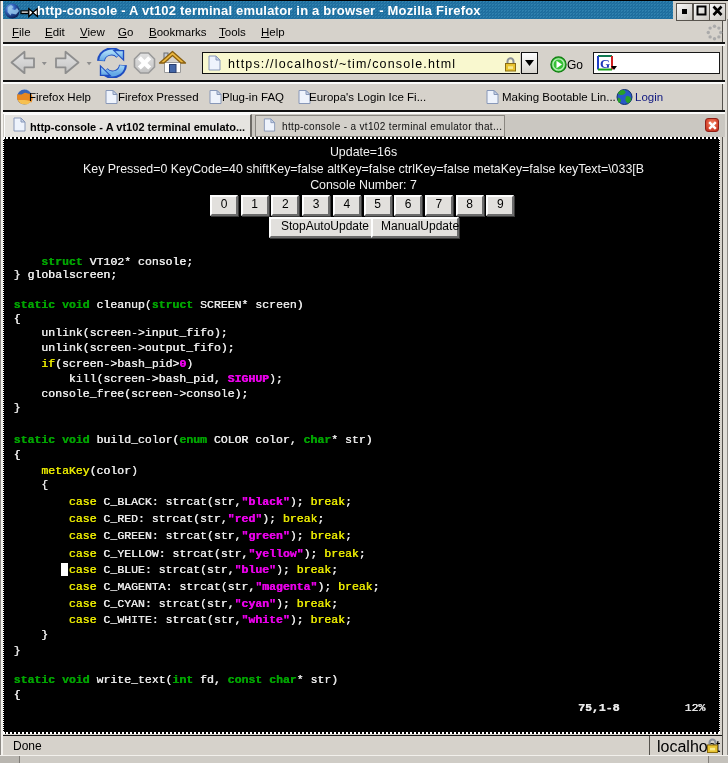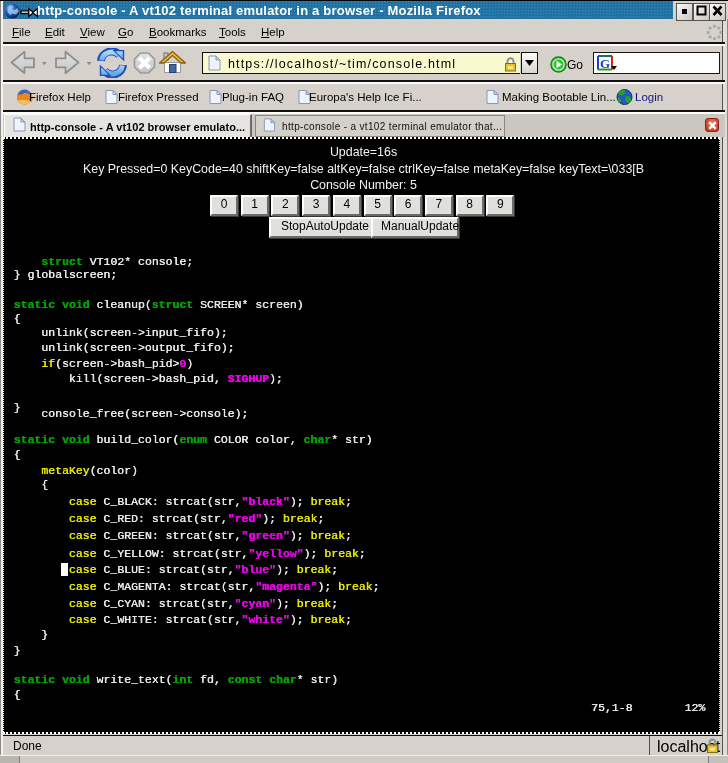--- a/index.html
+++ b/index.html
@@ -182,97 +182,97 @@
  <span class="bk" style="left:115px">Firefox Pressed</span>
  <svg class="bk pg" style="left:206px" width="13" height="15" viewBox="0 0 13 15">
       <path d="M1 1 h7 l4 4 v9 h-11 z" fill="#eef3fc" stroke="#8898b8"></path>
       <path d="M8 1 l4 4 h-4 z" fill="#c8d4ea" stroke="#8898b8"></path>
     </svg>
  <span class="bk" style="left:219px">Plug-in FAQ</span>
  <svg class="bk pg" style="left:295px" width="13" height="15" viewBox="0 0 13 15">
       <path d="M1 1 h7 l4 4 v9 h-11 z" fill="#eef3fc" stroke="#8898b8"></path>
       <path d="M8 1 l4 4 h-4 z" fill="#c8d4ea" stroke="#8898b8"></path>
     </svg>
- <span class="bk" style="left:306px">Europa's Help Ice Fi...</span>
+ <span class="bk" style="left:306px">Europa's Login Ice Fi...</span>
  <svg class="bk pg" style="left:483px" width="13" height="15" viewBox="0 0 13 15">
       <path d="M1 1 h7 l4 4 v9 h-11 z" fill="#eef3fc" stroke="#8898b8"></path>
       <path d="M8 1 l4 4 h-4 z" fill="#c8d4ea" stroke="#8898b8"></path>
     </svg>
  <span class="bk" style="left:499px">Making Bootable Lin...</span>
  <svg class="bk" style="left:613px" width="17" height="17" viewBox="0 0 17 17">
   <circle cx="8.5" cy="8.5" r="7.5" fill="#2858c8" stroke="#123068" stroke-width="1"></circle>
   <path d="M3 3 c2 -1.5 5 -2 6 -0.5 c1.5 1 0 3 -1.5 3.5 c-2 1 -4.5 0.5 -5.5 -1 z M10 8 c2 -1 4.5 0 5 2 c0.5 2.5 -1.5 4.5 -3.5 4.5 c-1.5 -1 -3 -3 -1.5 -6.5 z M2 9 c1.5 0.5 3.5 1.5 3 3.5 c-0.3 1.2 -1.5 1.8 -2.8 1.5 a7.5 7.5 0 0 1 -0.2 -5 z" fill="#28a028"></path>
  </svg>
  <span class="bk" style="left:632px;color:#101880">Login</span>
 </div>
 <div class="abs" id="sep3"></div>
 <div class="abs" id="wl3"></div>
 <div class="abs" id="tabstrip"></div>
 
 <div class="abs" style="left:4px;top:114px;width:248px;height:23px;background:#e6e4e0;border-left:1px solid #fbfbfb;border-top:1px solid #fbfbfb;border-right:2px solid #6e6b66;box-sizing:border-box;"></div>
 <svg class="abs" style="left:13px;top:117px" width="13" height="15" viewBox="0 0 13 15">
     <path d="M1 1 h7 l4 4 v9 h-11 z" fill="#eef3fc" stroke="#8898b8"></path>
     <path d="M8 1 l4 4 h-4 z" fill="#c8d4ea" stroke="#8898b8"></path>
   </svg>
-<div class="abs" style="left:30px;top:120.5px;font-size:11px;letter-spacing:0.02px;font-weight:bold;color:#000;">http-console - A vt102 browser emulato...</div>
+<div class="abs" style="left:30px;top:120.5px;font-size:11px;letter-spacing:0.02px;font-weight:bold;color:#000;">http-console - A vt102 terminal emulato...</div>
 
 <div class="abs" style="left:255px;top:115px;width:250px;height:21.5px;background:#d3d0ca;border:1px solid #8a8781;box-sizing:border-box;"></div>
 <svg class="abs" style="left:262.5px;top:118px" width="13" height="14" viewBox="0 0 13 15">
     <path d="M1 1 h7 l4 4 v9 h-11 z" fill="#eef3fc" stroke="#8898b8"></path>
     <path d="M8 1 l4 4 h-4 z" fill="#c8d4ea" stroke="#8898b8"></path>
   </svg>
 <div class="abs" style="left:282px;top:121px;font-size:10px;letter-spacing:0.34px;color:#111;">http-console - a vt102 terminal emulator that...</div>
 
 <div class="abs" style="left:704.5px;top:117.5px;width:14.5px;height:14.5px;background:radial-gradient(circle at 50% 38%,#f08060 10%,#d84830 60%,#b82818);border:1px solid #902018;border-radius:3px;box-sizing:border-box;"></div>
 <svg class="abs" style="left:704.5px;top:117.5px" width="15" height="15" viewBox="0 0 16 16">
     <path d="M4.5 4.5 L11.5 11.5 M11.5 4.5 L4.5 11.5" stroke="#fff" stroke-width="2.6"></path>
   </svg>
 <div class="abs" id="content"></div>
 <div class="htxt" style="top:145px;">Update=16s</div>
 <div class="htxt" style="top:161.6px;">Key Pressed=0 KeyCode=40 shiftKey=false altKey=false ctrlKey=false metaKey=false keyText=\033[B</div>
-<div class="htxt" style="top:177.5px;">Console Number: 5</div>
+<div class="htxt" style="top:177.5px;">Console Number: 7</div>
 <div class="fbtn" style="left:210px;top:195px;width:28px;height:21px;">0</div>
 <div class="fbtn" style="left:240.7px;top:195px;width:28px;height:21px;">1</div>
 <div class="fbtn" style="left:271.4px;top:195px;width:28px;height:21px;">2</div>
 <div class="fbtn" style="left:302.1px;top:195px;width:28px;height:21px;">3</div>
 <div class="fbtn" style="left:332.8px;top:195px;width:28px;height:21px;">4</div>
 <div class="fbtn" style="left:363.5px;top:195px;width:28px;height:21px;">5</div>
 <div class="fbtn" style="left:394.2px;top:195px;width:28px;height:21px;">6</div>
 <div class="fbtn" style="left:424.9px;top:195px;width:28px;height:21px;">7</div>
 <div class="fbtn" style="left:455.6px;top:195px;width:28px;height:21px;">8</div>
 <div class="fbtn" style="left:486.3px;top:195px;width:28px;height:21px;">9</div>
 <div class="fbtn" style="left:269px;top:217px;width:112px;height:21px;">StopAutoUpdate</div>
 <div class="fbtn" style="left:371px;top:217px;width:88px;height:21px;padding-left:8px;">ManualUpdate</div>
 <div class="tl" style="top:254.5px;">    <span class="g">struct</span> VT102* console;</div>
 <div class="tl" style="top:268px;">} globalscreen;</div>
 <div class="tl" style="top:298.4px;"><span class="g">static void</span> cleanup(<span class="g">struct</span> SCREEN* screen)</div>
 <div class="tl" style="top:311.5px;">{</div>
 <div class="tl" style="top:325.9px;">    unlink(screen-&gt;input_fifo);</div>
 <div class="tl" style="top:341.3px;">    unlink(screen-&gt;output_fifo);</div>
 <div class="tl" style="top:356.5px;">    <span class="y">if</span>(screen-&gt;bash_pid&gt;<span class="m">0</span>)</div>
 <div class="tl" style="top:372px;">        kill(screen-&gt;bash_pid, <span class="m">SIGHUP</span>);</div>
-<div class="tl" style="top:387.1px;margin-top:20px;">    console_free(screen-&gt;console);</div>
+<div class="tl" style="top:387.1px;">    console_free(screen-&gt;console);</div>
 <div class="tl" style="top:401px;">}</div>
 <div class="tl" style="top:432.7px;"><span class="g">static void</span> build_color(<span class="g">enum</span> COLOR color, <span class="g">char</span>* str)</div>
 <div class="tl" style="top:448.1px;">{</div>
 <div class="tl" style="top:463.5px;">    <span class="y">metaKey</span>(color)</div>
 <div class="tl" style="top:477.5px;">    {</div>
 <div class="tl" style="top:494.9px;">        <span class="y">case</span> C_BLACK: strcat(str,<span class="m">"black"</span>); <span class="y">break</span>;</div>
 <div class="tl" style="top:512.2px;">        <span class="y">case</span> C_RED: strcat(str,<span class="m">"red"</span>); <span class="y">break</span>;</div>
 <div class="tl" style="top:529.3px;">        <span class="y">case</span> C_GREEN: strcat(str,<span class="m">"green"</span>); <span class="y">break</span>;</div>
 <div class="tl" style="top:546.6px;">        <span class="y">case</span> C_YELLOW: strcat(str,<span class="m">"yellow"</span>); <span class="y">break</span>;</div>
 <div class="tl" style="top:563.3px;">        <span class="y">case</span> C_BLUE: strcat(str,<span class="m">"blue"</span>); <span class="y">break</span>;</div>
 <div class="tl" style="top:580.1px;">        <span class="y">case</span> C_MAGENTA: strcat(str,<span class="m">"magenta"</span>); <span class="y">break</span>;</div>
 <div class="tl" style="top:596.5px;">        <span class="y">case</span> C_CYAN: strcat(str,<span class="m">"cyan"</span>); <span class="y">break</span>;</div>
 <div class="tl" style="top:613px;">        <span class="y">case</span> C_WHITE: strcat(str,<span class="m">"white"</span>); <span class="y">break</span>;</div>
 <div class="tl" style="top:628px;">    }</div>
 <div class="tl" style="top:643.5px;">}</div>
 <div class="tl" style="top:672.7px;"><span class="g">static void</span> write_text(<span class="g">int</span> fd, <span class="g">const char</span>* str)</div>
 <div class="tl" style="top:687.5px;">{</div>
-<div class="tl" style="left:591px;top:700.6px;">75,1-8</div>
+<div class="tl" style="left:578px;top:700.6px;font-weight:bold;">75,1-8</div>
 <div class="tl" style="left:684.5px;top:700.6px;">12%</div>
 <div class="abs" style="left:61px;top:562.5px;width:6.8px;height:13.5px;background:#fff;"></div>
 <div class="abs" id="statusbar"></div>
 <div class="abs" style="left:13px;top:739px;font-size:12px;color:#000;">Done</div>
 <div class="abs" style="left:648.5px;top:735.5px;width:1.5px;height:19px;background:#55524d;"></div>
 <div class="abs" style="left:657px;top:738px;font-size:16px;color:#000;">localhost</div>
 <svg class="abs" style="left:705px;top:737.5px" width="15" height="16" viewBox="0 0 15 16">
  <path d="M4.5 7.5 v-2.8 a3 3.2 0 0 1 6 0 v2.8" fill="none" stroke="#8a8f98" stroke-width="2"></path>
  <rect x="2.5" y="7" width="10" height="7.5" fill="#e8c330" stroke="#8a6d10" stroke-width="1"></rect>
  <rect x="5" y="9.8" width="5" height="2.6" fill="#f8eb90"></rect>

